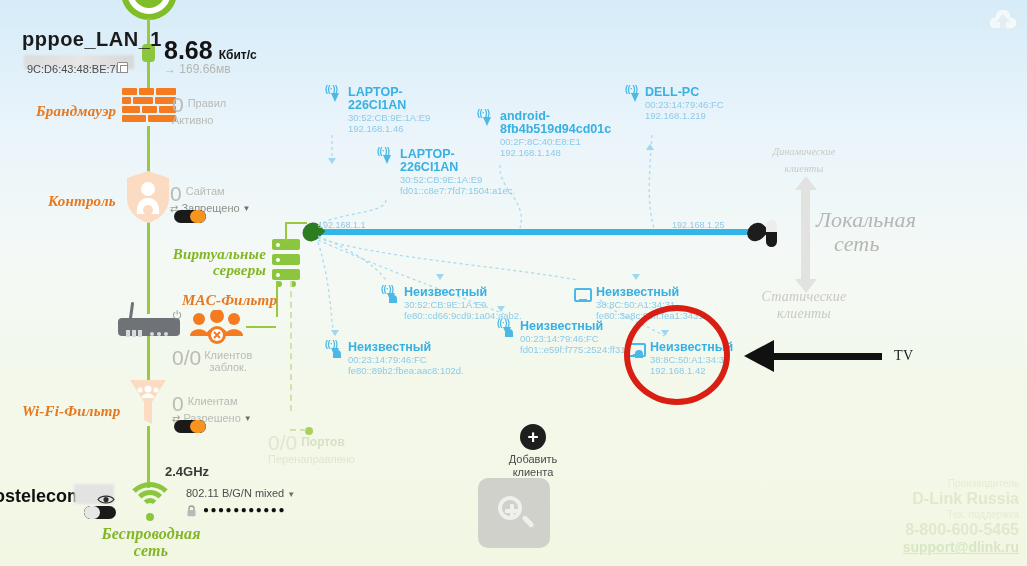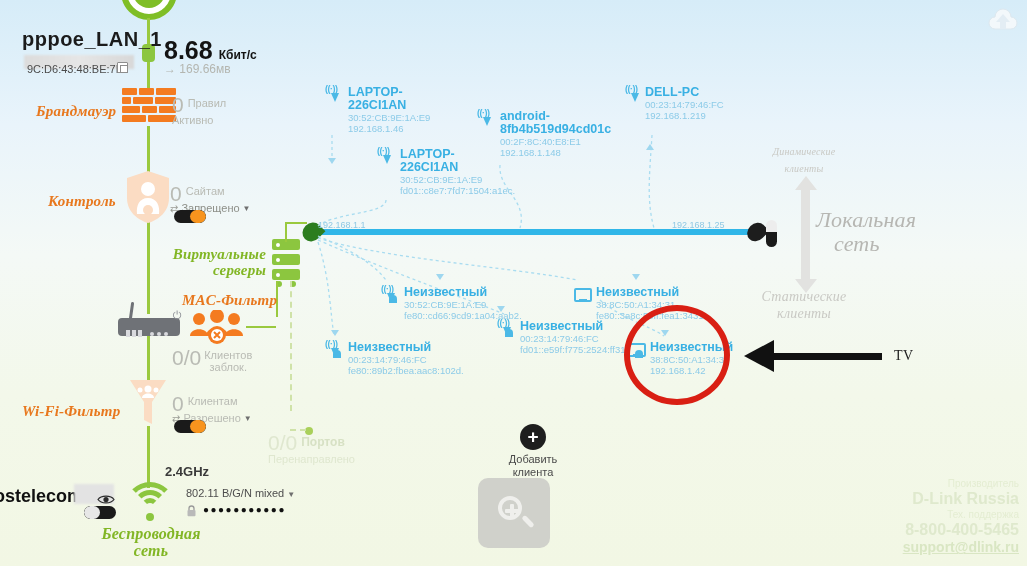--- a/index.html
+++ b/index.html
@@ -609,17 +609,17 @@
 
   <div class="abs" id="red-circle"></div>
   <div class="abs" id="ann-arrow-shaft"></div>
   <div class="abs" id="ann-arrow-head"></div>
   <div class="abs" id="ann-tv">TV</div>
 
   <div class="abs" id="brand">
     <div class="b-small">Производитель</div>
     <div class="b-big">D-Link Russia</div>
     <div class="b-small">Тех. поддержка</div>
-    <div class="b-phone">8-800-400-5465</div>
+    <div class="b-phone">8-800-600-5465</div>
     <div class="b-mail">support@dlink.ru</div>
   </div>
 
 </div>
 
 </body></html>

